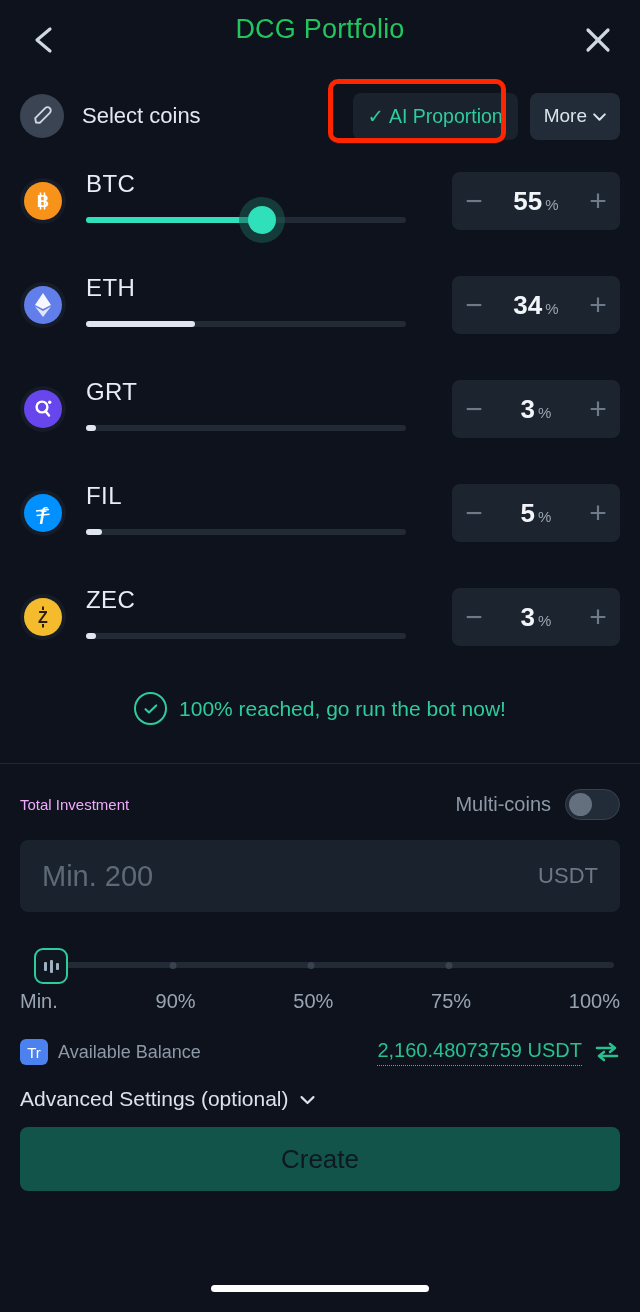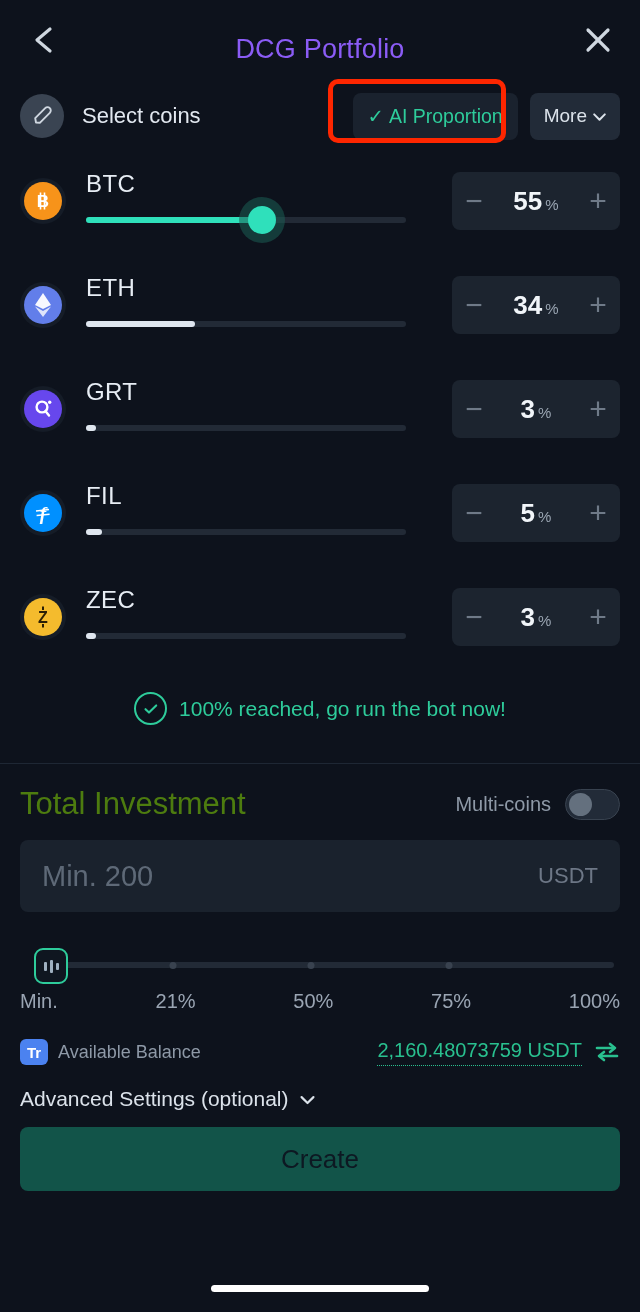--- a/index.html
+++ b/index.html
@@ -16,22 +16,22 @@
   .header { position: relative; height: 80px; }
   .back-icon {
     position: absolute; left: 22px; top: 18px; width: 44px; height: 44px;
     display: flex; align-items: center; justify-content: center;
   }
   .close-icon {
     position: absolute; right: 20px; top: 18px; width: 44px; height: 44px;
     display: flex; align-items: center; justify-content: center;
   }
   .page-title {
-    position: absolute; left: 0; right: 0; top: 34px; text-align: center;
-    font-size: 27px; color: #8b5cf6; letter-spacing: .2px;
+    position: absolute; left: 0; right: 0; top: 14px; text-align: center;
+    font-size: 27px; color: #22c55e; letter-spacing: .2px;
   }
 
   
   .select-row {
     position: relative; height: 68px; margin-top: 2px;
     display: flex; align-items: center; padding: 0 20px;
   }
   .edit-circle {
     width: 44px; height: 44px; border-radius: 50%; background: #3a4452;
     display: flex; align-items: center; justify-content: center; flex: none;
@@ -103,21 +103,21 @@
     display: flex; align-items: center; justify-content: center; flex: none;
   }
 
   .divider { height: 1px; background: #1e2734; margin-top: 38px; }
 
   
   .invest { padding: 0 20px; }
   .invest-head {
     display: flex; align-items: center; height: 68px; margin-top: 6px;
   }
-  .invest-title { font-size: 31px; color: #4d7c0f; }
+  .invest-title { font-size: 15px; color: #f0abfc; }
   .multi-label { font-size: 20px; color: #8e99a7; margin-right: 14px; }
   .toggle {
     width: 55px; height: 31px; border-radius: 16px; background: #222b38;
     border: 1px solid #38424f; position: relative;
   }
   .toggle .knob {
     position: absolute; left: 3px; top: 3px; width: 23px; height: 23px;
     border-radius: 50%; background: #64707e;
   }
   .amount-box {
@@ -143,21 +143,21 @@
   }
   .amt-thumb i { display: block; width: 3px; background: #9fb0c0; border-radius: 1px; }
   .amt-labels {
     display: flex; justify-content: space-between; margin-top: 8px;
     font-size: 20px; color: #9aa5b3; text-align: center;
   }
 
   .balance-row { display: flex; align-items: center; margin-top: 22px; height: 34px; }
   .tr-badge {
     width: 28px; height: 26px; border-radius: 6px; background: #4b82f0;
-    color: #fff; font-size: 15px; font-weight: bold;
+    color: #fff; font-size: 15px; font-weight: normal;
     display: flex; align-items: center; justify-content: center; flex: none;
   }
   .balance-label { margin-left: 10px; font-size: 18px; color: #8e99a7; }
   .balance-val {
     margin-left: auto; font-size: 20px; color: #29c08f;
     border-bottom: 1px dotted #29c08f; padding-bottom: 3px;
   }
   .swap-icon { margin-left: 12px; display: flex; align-items: center; }
 
   .adv-row { display: flex; align-items: center; gap: 9px; margin-top: 18px; }
@@ -380,21 +380,21 @@
       <div class="amt-dot" style="left:48.5%;"></div>
       <div class="amt-dot" style="left:71.5%;"></div>
       <div class="amt-thumb">
         <i style="height:9px;"></i>
         <i style="height:13px;"></i>
         <i style="height:7px;"></i>
       </div>
     </div>
     <div class="amt-labels">
       <span>Min.</span>
-      <span>21%</span>
+      <span>90%</span>
       <span>50%</span>
       <span>75%</span>
       <span>100%</span>
     </div>
 
     <div class="balance-row">
       <div class="tr-badge">Tr</div>
       <div class="balance-label">Available Balance</div>
       <div class="balance-val">2,160.48073759 USDT</div>
       <div class="swap-icon">

